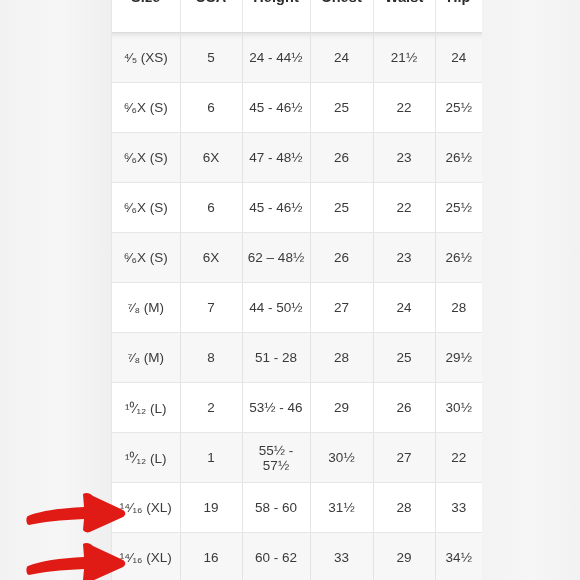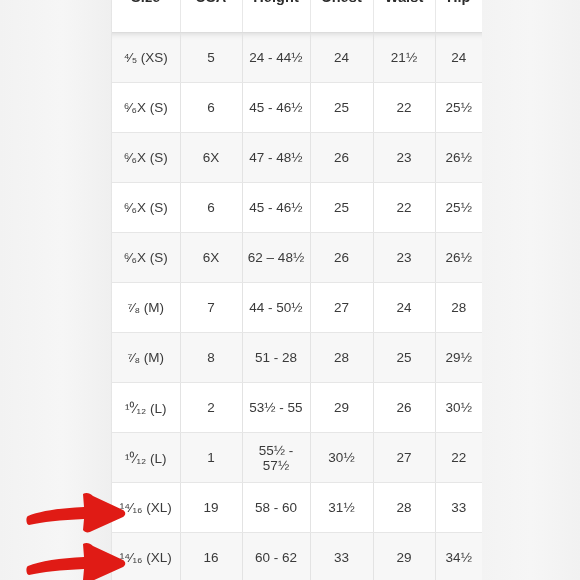--- a/index.html
+++ b/index.html
@@ -195,21 +195,21 @@
             <td class="cell-size">⁷⁄₈ (M)</td>
             <td>8</td>
             <td>51 - 28</td>
             <td>28</td>
             <td>25</td>
             <td>29½</td>
           </tr>
           <tr class="plain">
             <td class="cell-size">¹⁰⁄₁₂ (L)</td>
             <td>2</td>
-            <td>53½ - 55</td>
+            <td>53½ - 46</td>
             <td>29</td>
             <td>26</td>
             <td>30½</td>
           </tr>
           <tr class="shaded">
             <td class="cell-size">¹⁰⁄₁₂ (L)</td>
             <td>1</td>
             <td>55½ - 57½</td>
             <td>30½</td>
             <td>27</td>

